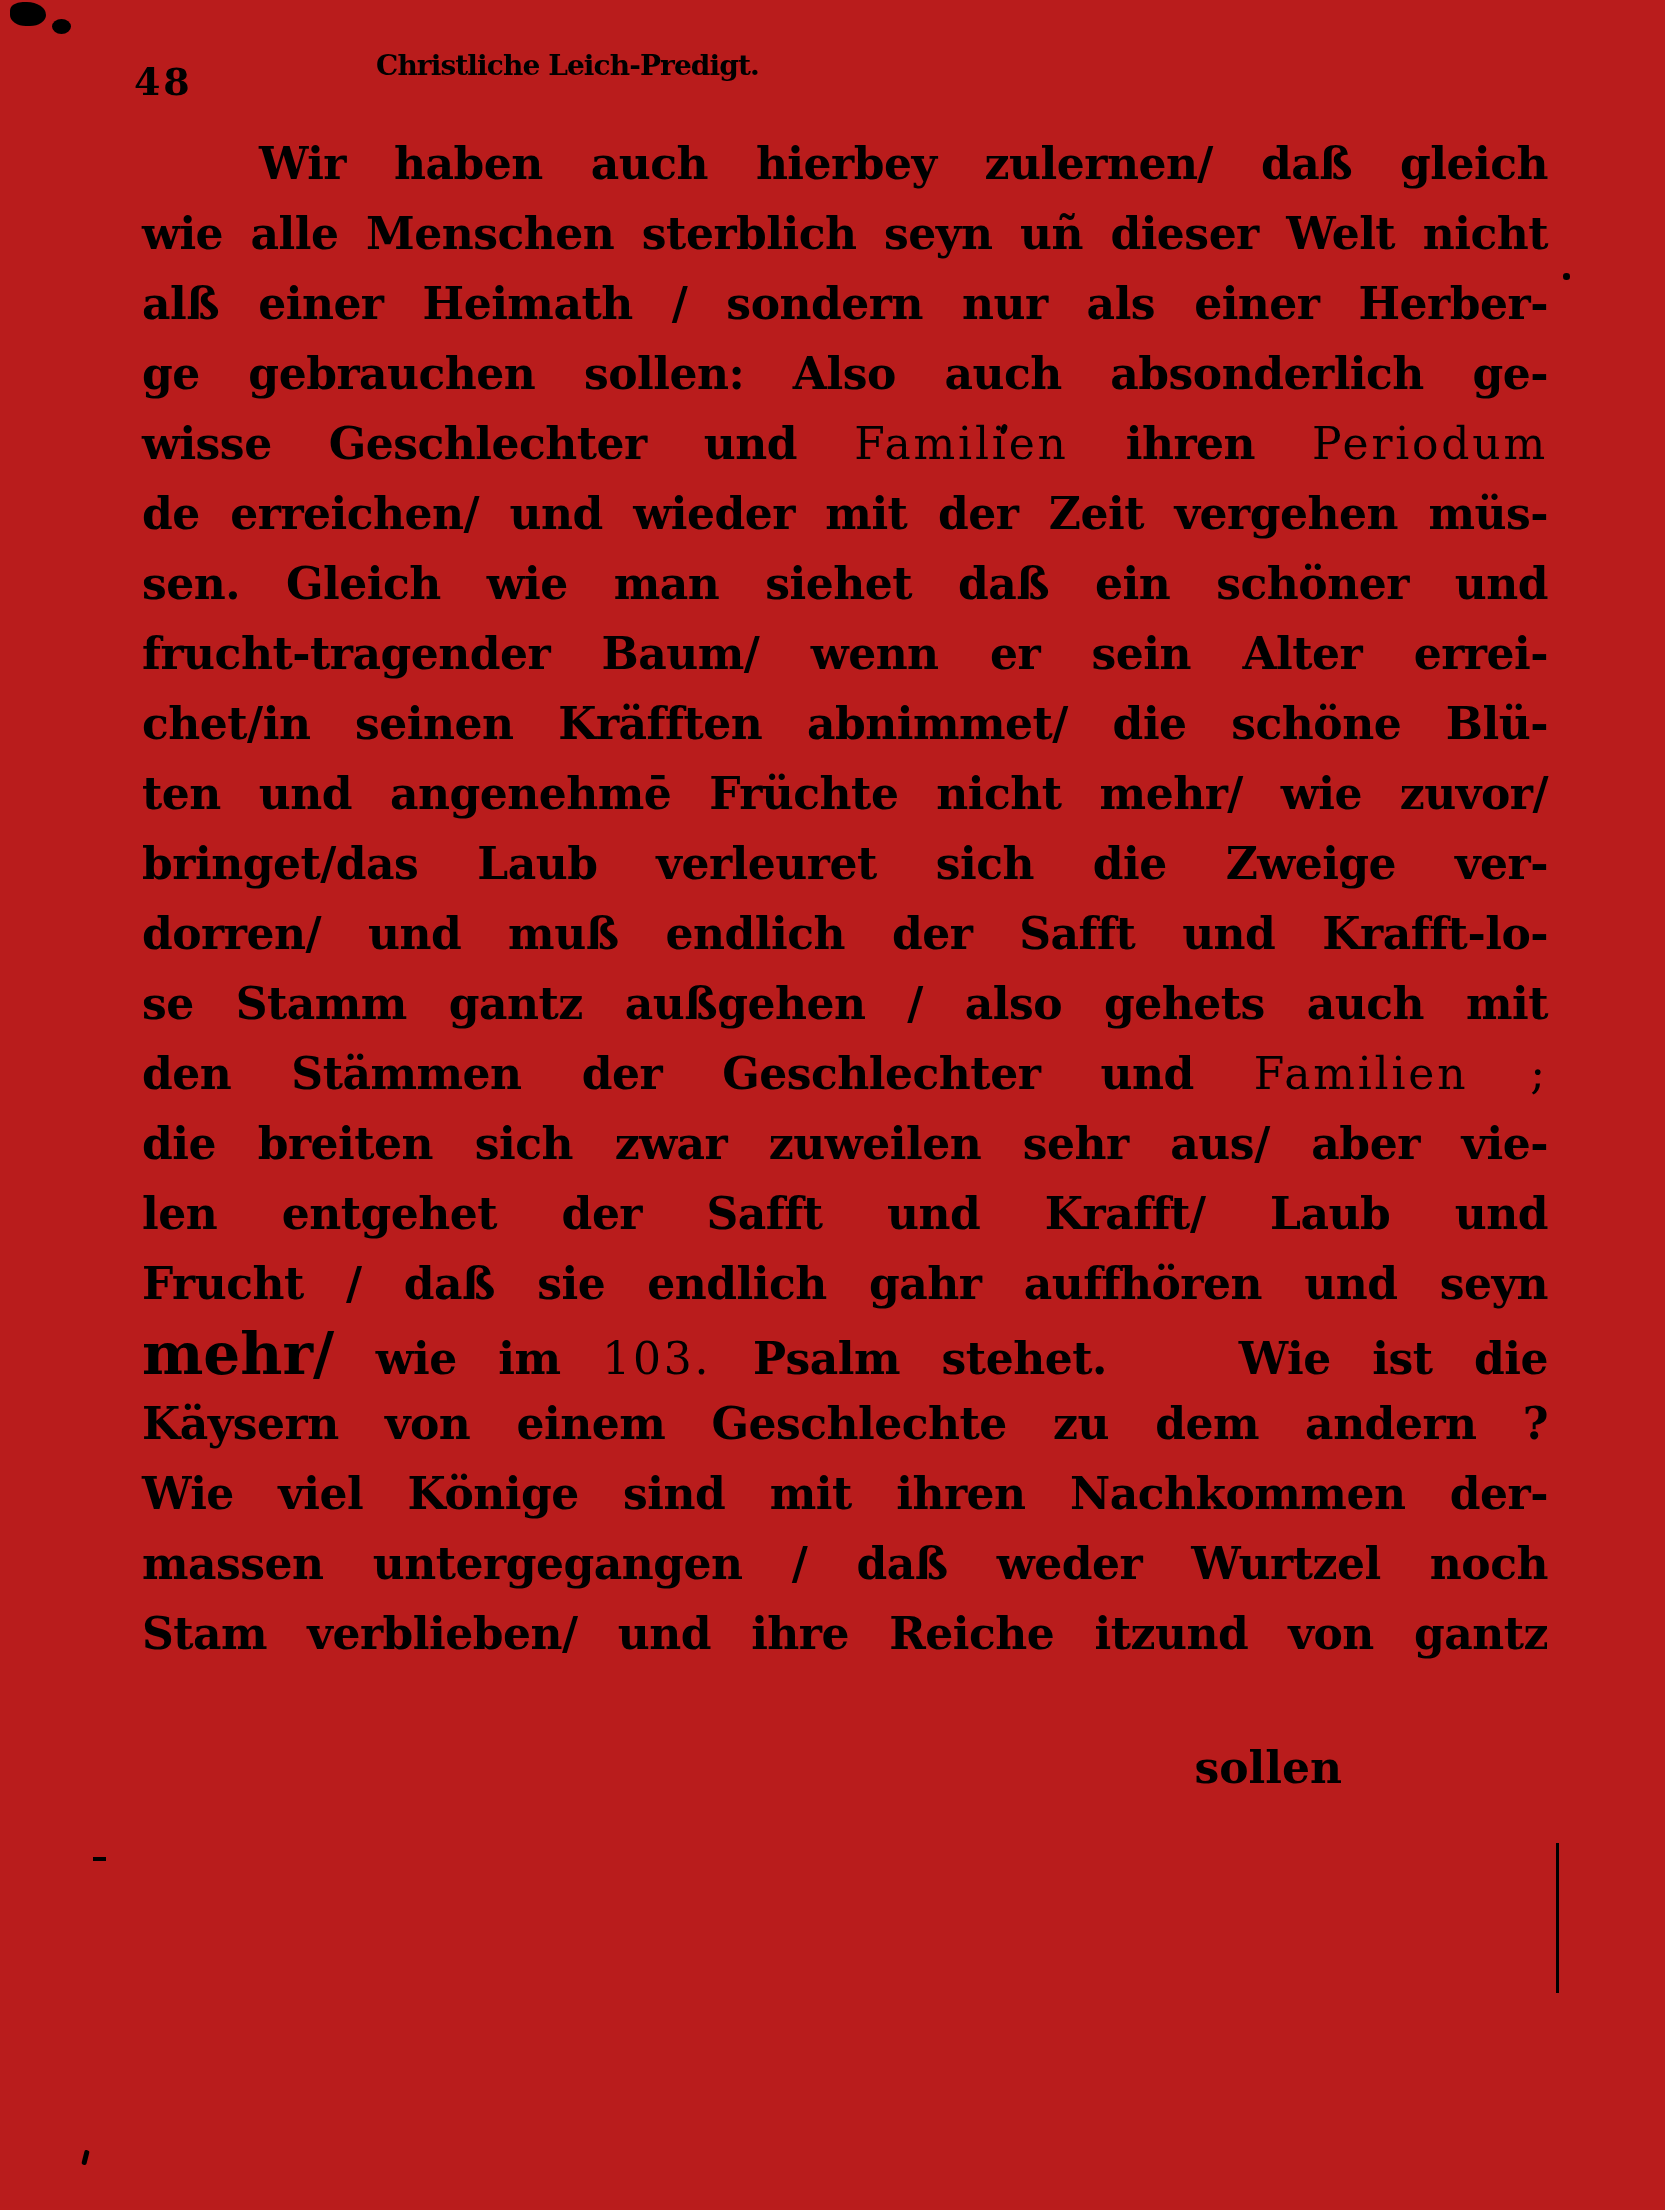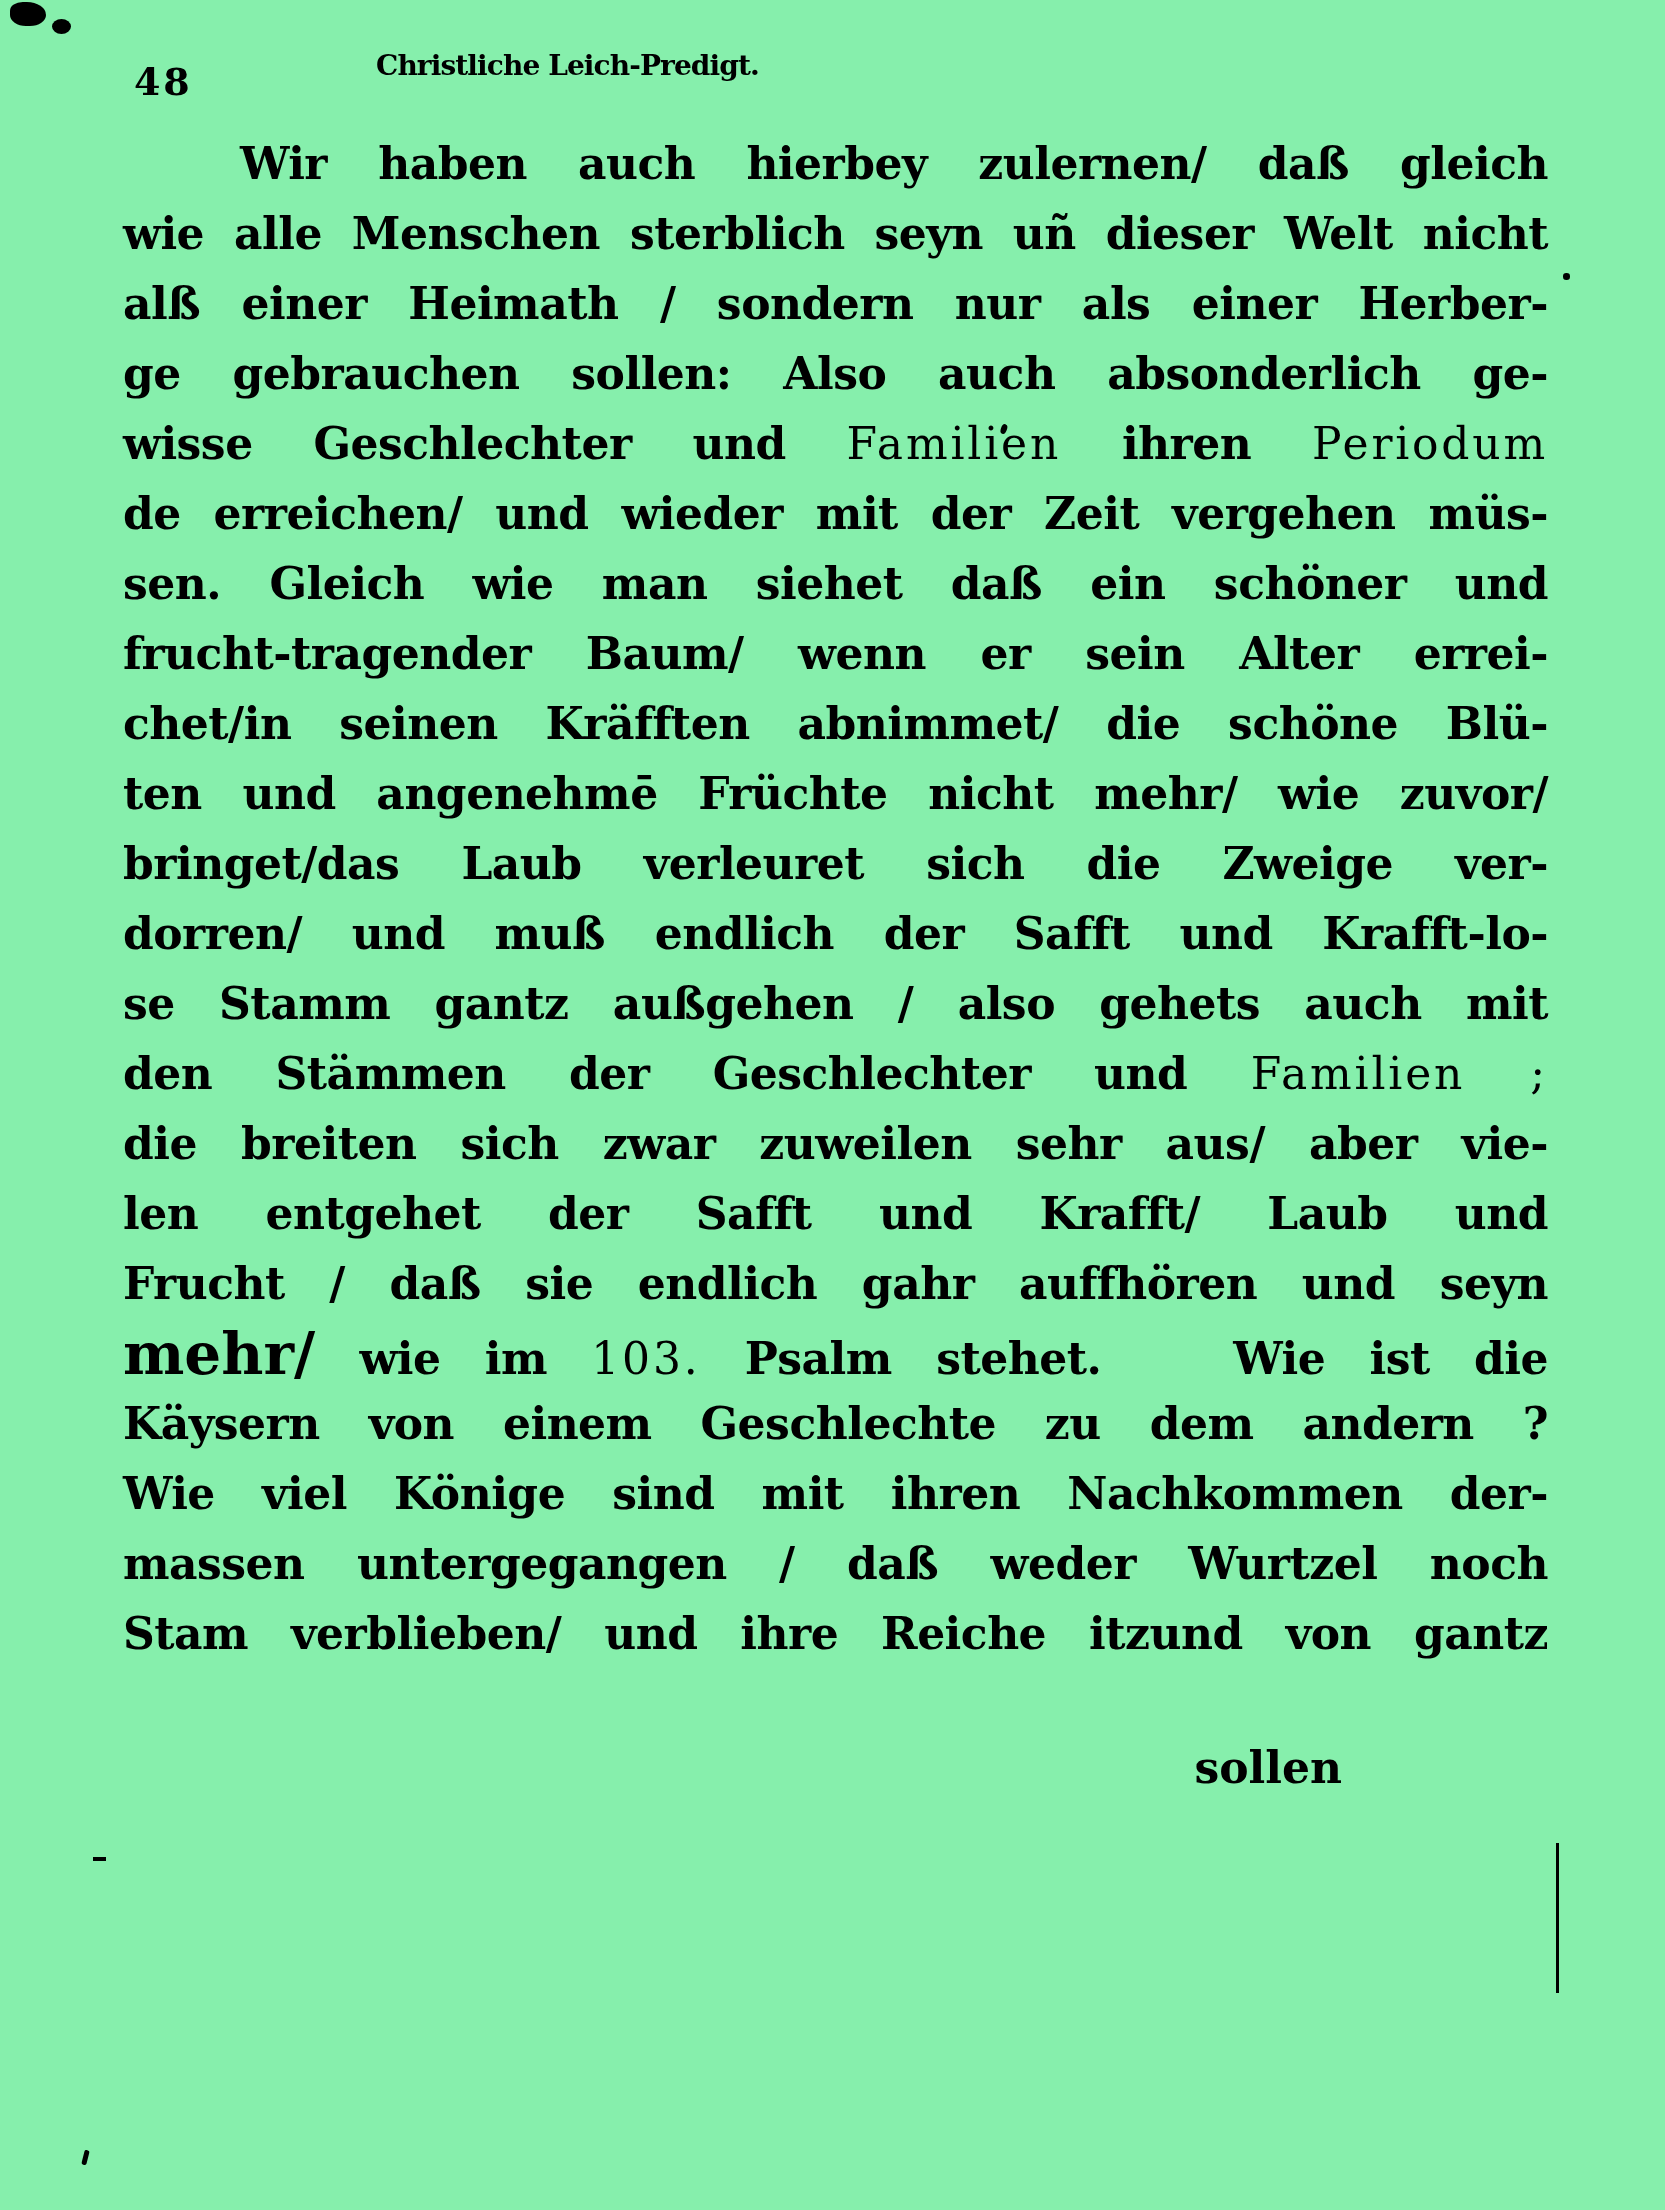--- a/index.html
+++ b/index.html
@@ -1,20 +1,20 @@
 <!DOCTYPE html>
 <html style="font-size:15px"><head>
 <meta charset="utf-8">
 <style>
   html,body { margin:0; padding:0; background:#777; }
   .page {
     position:relative;
     width:1666px; height:2211px;
     margin:0 auto;
-    background:#86efac;
+    background:#b91c1c;
     color:#000;
     font-family:"DejaVu Serif", serif;
     overflow:hidden;
   }
   .pagenum {
     position:absolute; left:134px; top:59px;
     font-size:38px; font-weight:bold; letter-spacing:2.8px;
   }
   .header {
     position:absolute; left:337px; top:49px;
@@ -26,20 +26,21 @@
     position:absolute; left:123px; top:129px; width:1425px;
   }
   .line {
     font-size:44px; font-weight:bold;
     line-height:70px; height:70px;
     letter-spacing:-0.5px;
     text-align:justify;
     text-align-last:justify;
     -moz-text-align-last:justify;
     white-space:normal;
+    margin-left:19px;
   }
   .line span { vertical-align:baseline; }
   .big { font-size:58px; letter-spacing:0px; }
   .antiqua { font-weight:normal; letter-spacing:2.8px; }
   .gap { display:inline-block; height:0.9px; }
   .catchword-line {
     margin-top:64px;
     font-size:44px; font-weight:bold;
     text-align:right; padding-right:206px;
     line-height:70px;

